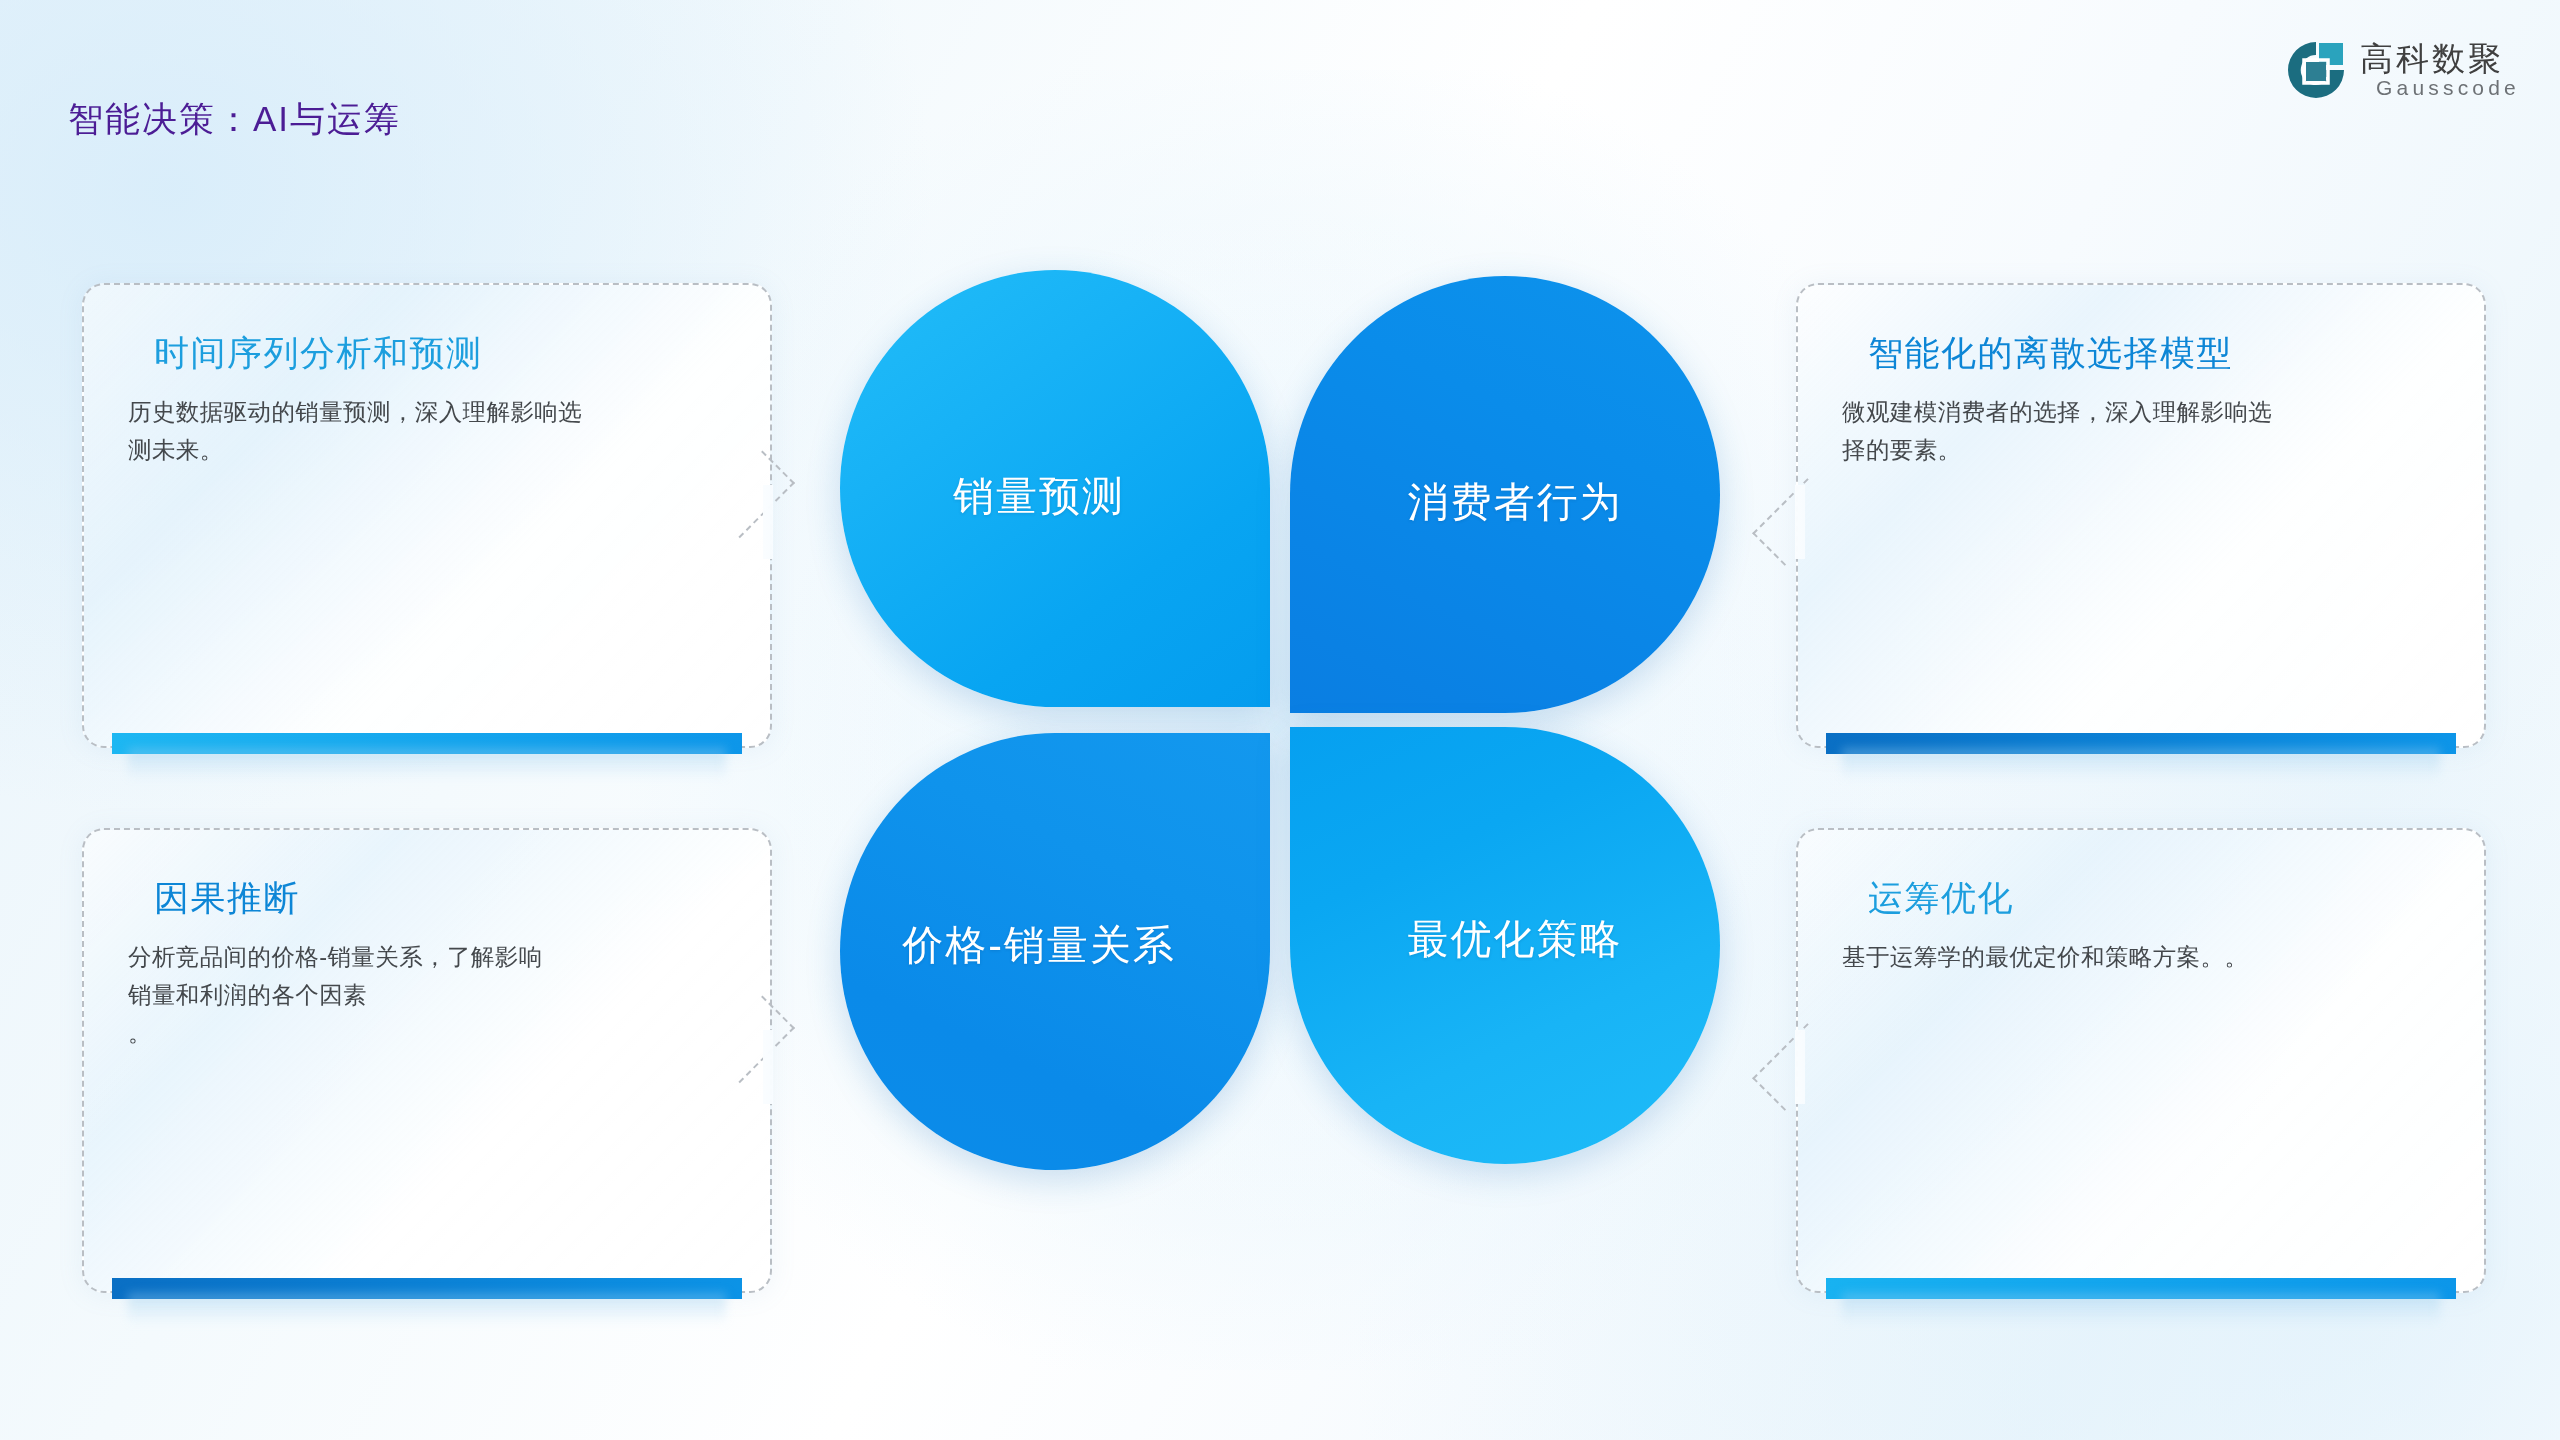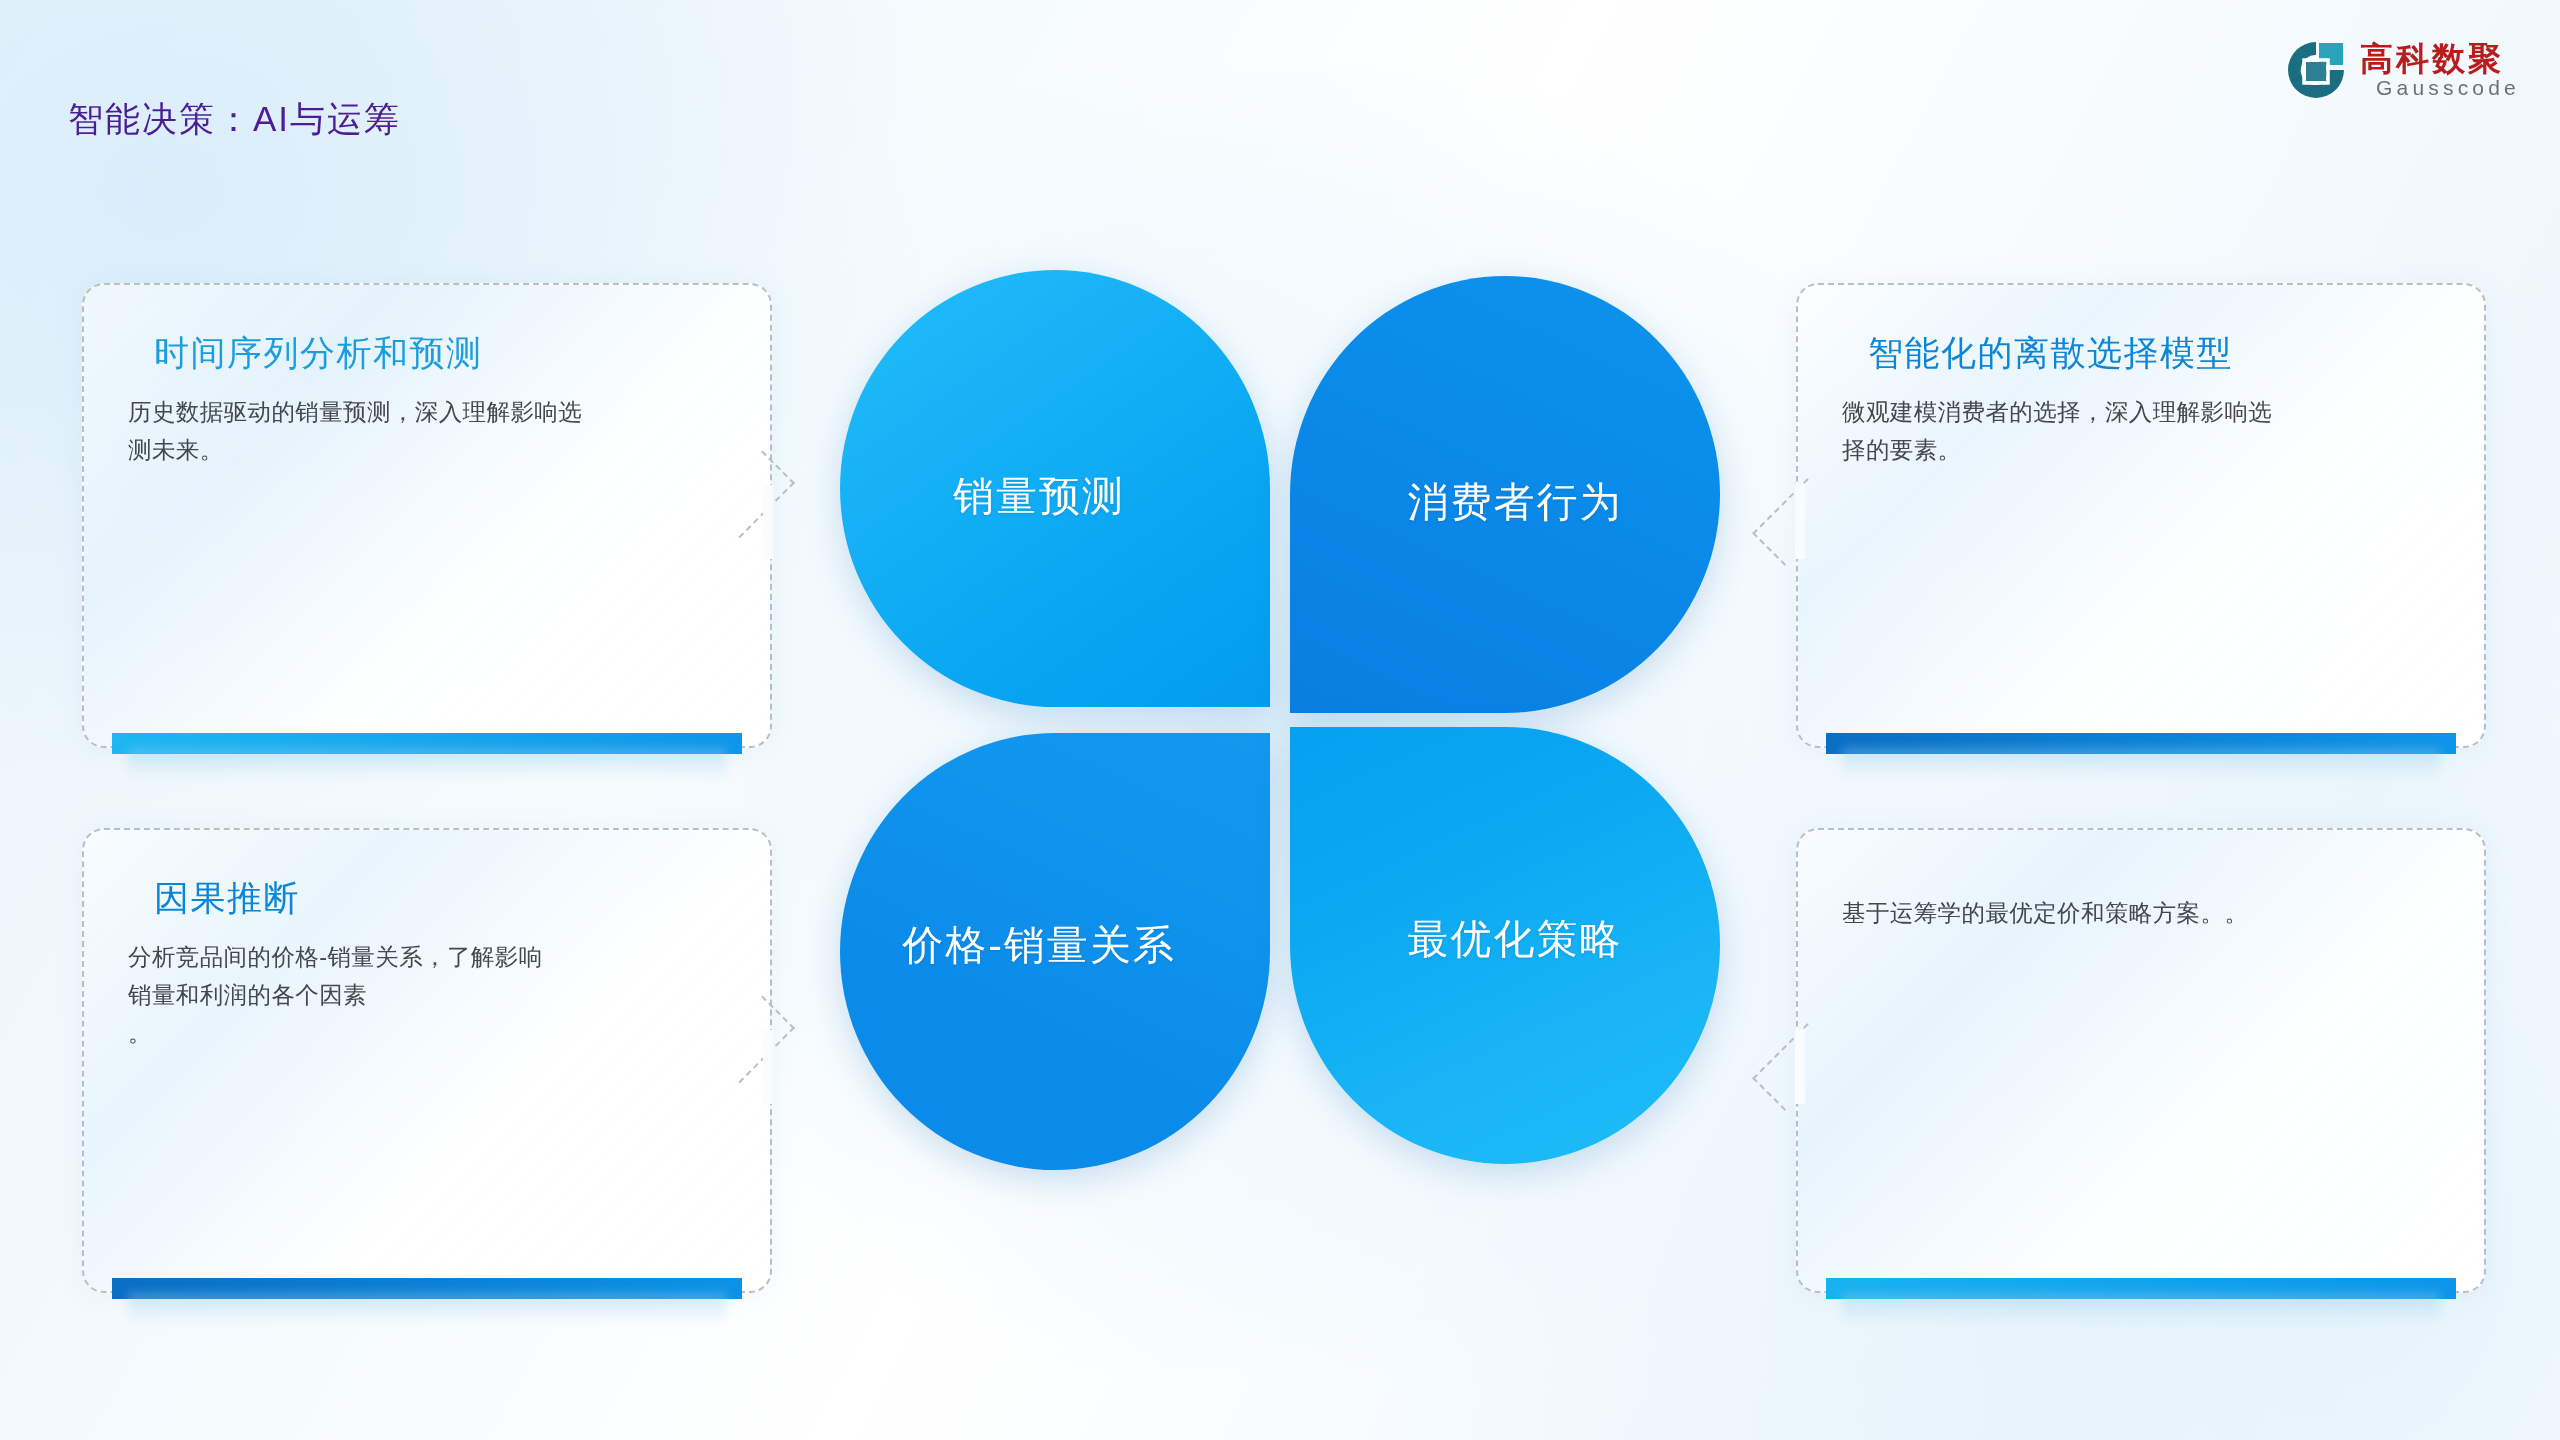--- a/index.html
+++ b/index.html
@@ -35,21 +35,21 @@
     font-size:35px; letter-spacing:2px;
     color:#4c1d95; white-space:nowrap;
   }
   #logo{
     position:absolute; right:40px; top:40px;
     display:flex; align-items:center; gap:14px;
   }
   #logo-mark{ width:60px; height:60px; flex:0 0 auto; }
   #logo-text{ display:flex; flex-direction:column; gap:2px; }
   #logo-cn{
-    font-size:33px; font-weight:bold; color:#b91c1c;
+    font-size:33px; font-weight:normal; color:#404040;
     letter-spacing:3px; line-height:1.02;
   }
   #logo-en{
     font-size:21px; color:#6d7175; letter-spacing:4.2px; line-height:1;margin-left:16px;
   }
 
   
   .card{
     position:absolute;
     width:690px; height:465px;
@@ -250,20 +250,21 @@
   <div class="notch left">
       <span></span>
     </div>
   <div class="notch-mask left"></div>
   <div class="accent-bar accent-deep2"></div>
   <div class="bar-glow"></div>
 </div>
 
 <div class="card" id="card-br">
   <div class="card-inner">
+    <div class="card-title">运筹优化</div>
     <div class="card-body">基于运筹学的最优定价和策略方案。。</div>
   </div>
   <div class="notch left">
       <span></span>
     </div>
   <div class="notch-mask left"></div>
   <div class="accent-bar accent-cyan2"></div>
   <div class="bar-glow"></div>
 </div>
 

